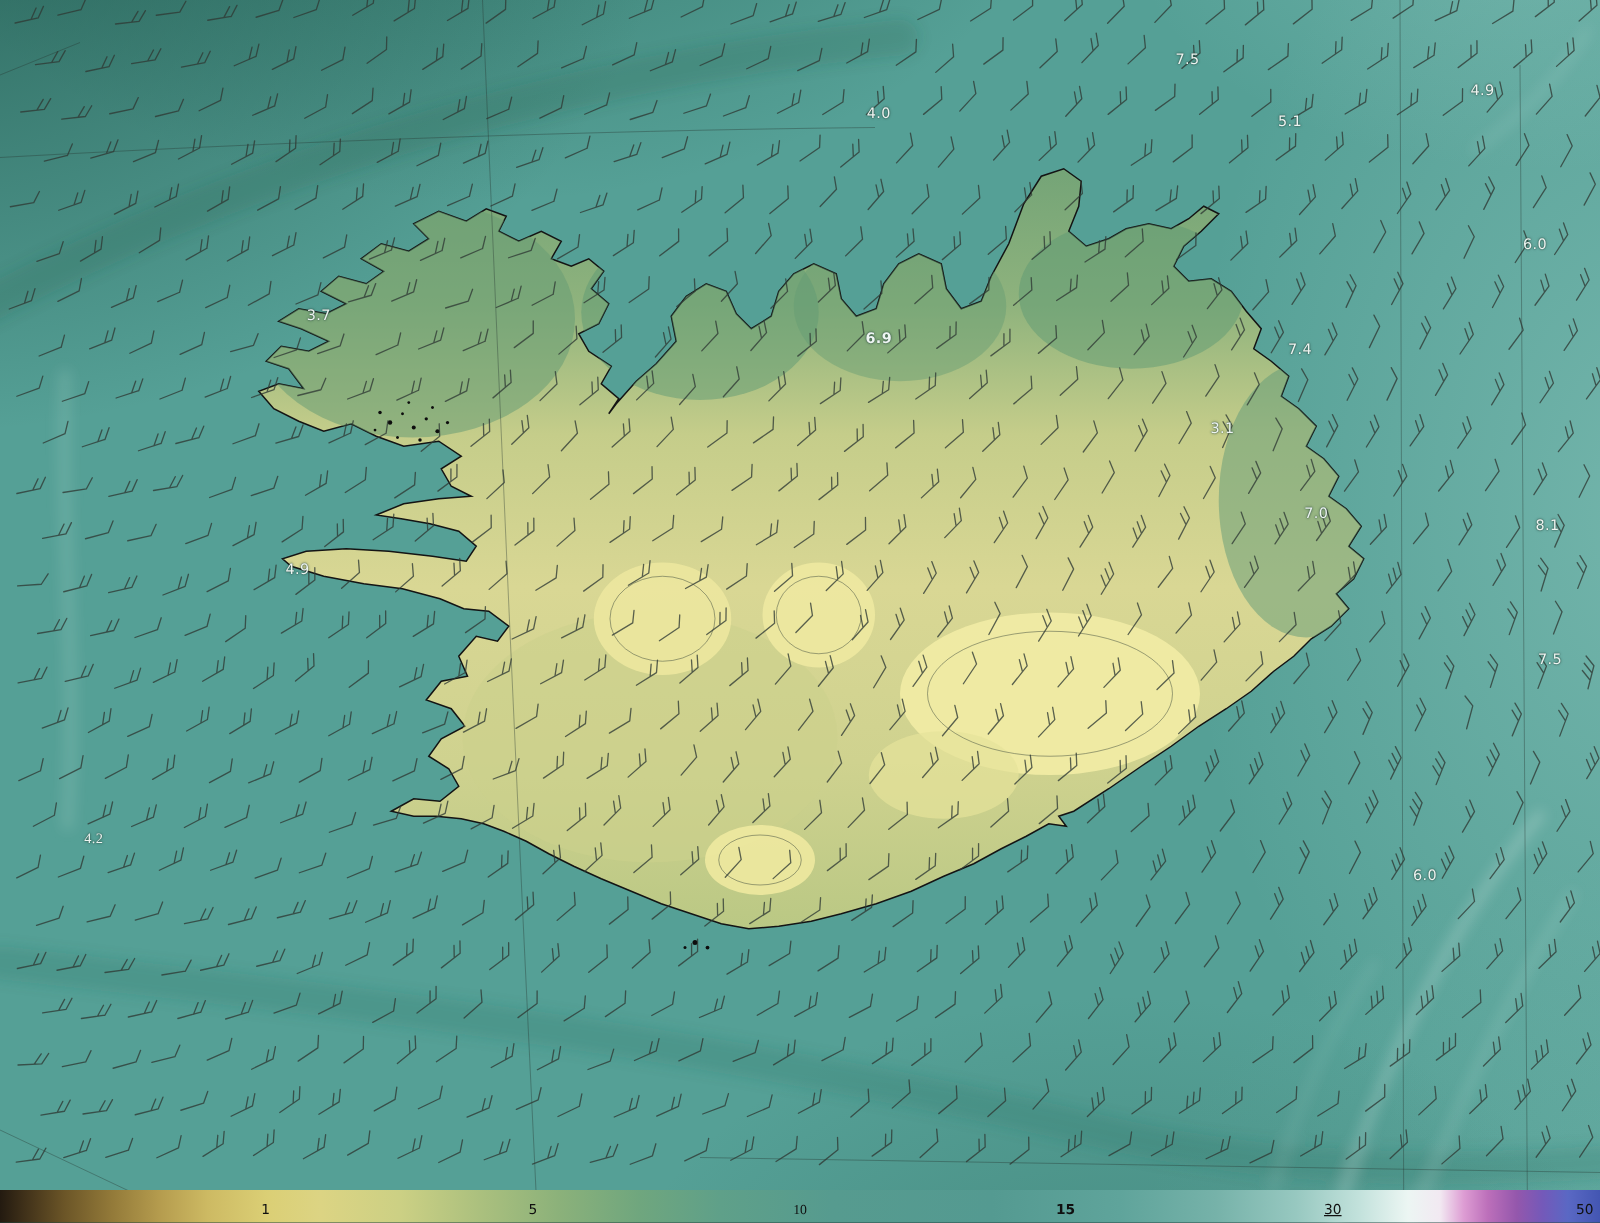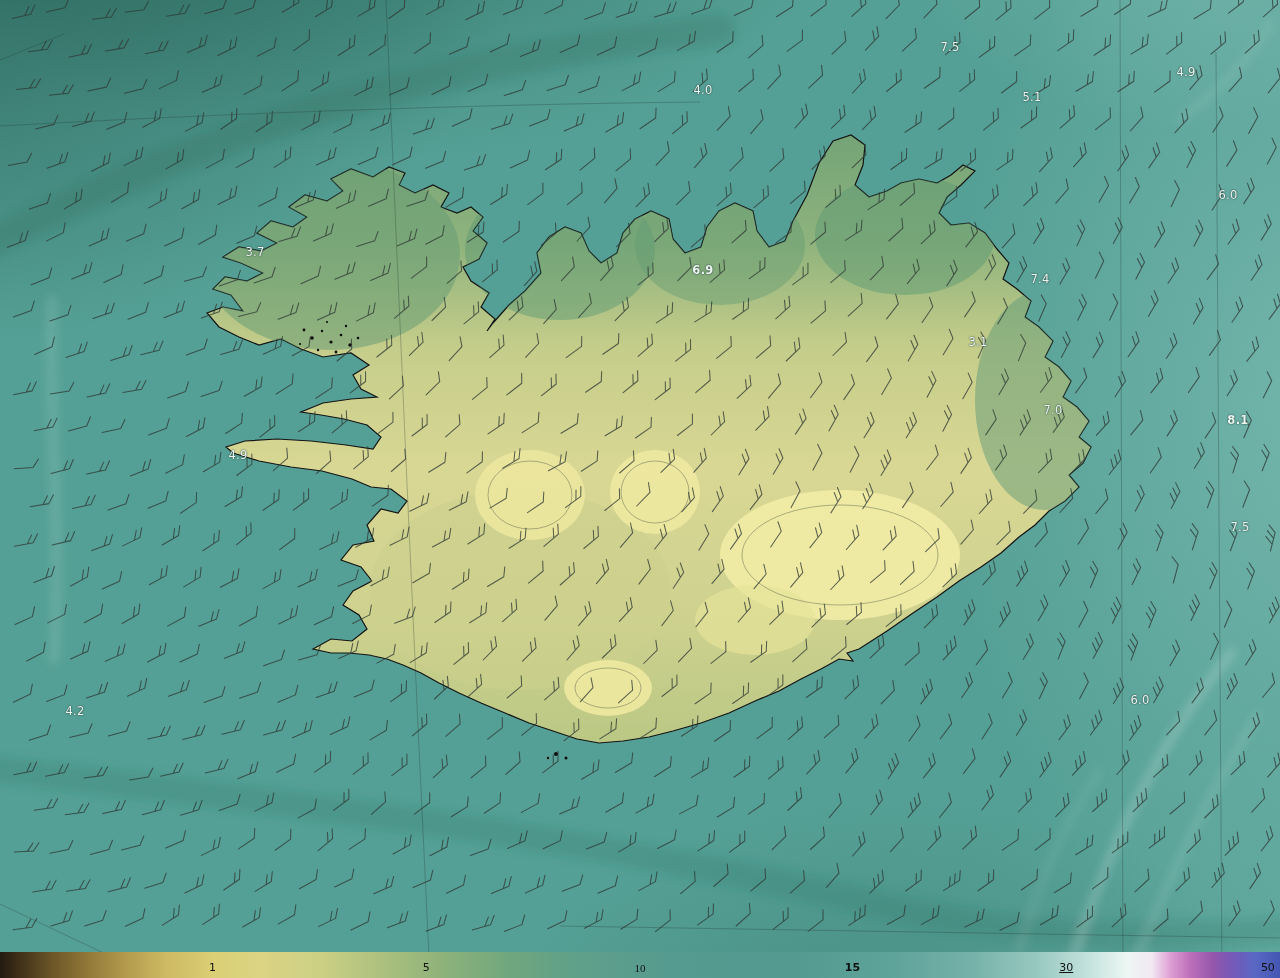--- a/index.html
+++ b/index.html
@@ -957,24 +957,24 @@
       <span class="contour-label" style="left: 950px; top: 47px;">7.5</span>
       <span class="contour-label" style="left: 1186px; top: 72px;">4.9</span>
       <span class="contour-label" style="left: 1032px; top: 97px;">5.1</span>
       <span class="contour-label" style="left: 703px; top: 90px;">4.0</span>
       <span class="contour-label" style="left: 1228px; top: 195px;">6.0</span>
       <span class="contour-label" style="left: 255px; top: 252px; text-align: right;">3.7</span>
       <span class="contour-label" style="left: 703px; top: 270px; font-weight: bold;">6.9</span>
       <span class="contour-label" style="left: 1040px; top: 279px;">7.4</span>
       <span class="contour-label" style="left: 978px; top: 314px; margin-top: 28px;">3.1</span>
       <span class="contour-label" style="left: 1053px; top: 410px;">7.0</span>
-      <span class="contour-label" style="left: 1238px; top: 420px; font-weight: bold;">8.1</span>
+      <span class="contour-label" style="left: 1238px; top: 420px;">8.1</span>
       <span class="contour-label" style="left: 1240px; top: 527px;">7.5</span>
       <span class="contour-label" style="left: 238px; top: 455px;">4.9</span>
-      <span class="contour-label" style="left: 75px; top: 711px;">4.2</span>
+      <span class="contour-label" style="left: 75px; top: 671px; font-family: Liberation Serif, serif;">4.2</span>
       <span class="contour-label" style="left: 1140px; top: 700px;">6.0</span>
     </div>
 
 
   <div class="colorbar">
     <div class="colorbar-grad" id="colorbar-grad" style="background: linear-gradient(90deg, rgb(35, 26, 16) 0%, rgb(63, 48, 25) 1.5%, rgb(107, 85, 39) 4%, rgb(147, 122, 57) 7%, rgb(181, 156, 78) 10%, rgb(205, 186, 99) 13%, rgb(219, 207, 117) 16.7%, rgb(220, 212, 131) 20%, rgb(204, 208, 132) 25%, rgb(171, 192, 126) 30%, rgb(139, 177, 122) 35%, rgb(111, 166, 126) 40%, rgb(95, 160, 137) 45%, rgb(86, 155, 143) 52%, rgb(84, 154, 145) 62%, rgb(95, 164, 155) 70%, rgb(118, 178, 169) 76%, rgb(151, 200, 192) 81%, rgb(195, 226, 220) 85%, rgb(236, 246, 243) 88%, rgb(242, 233, 242) 90%, rgb(221, 156, 211) 91.5%, rgb(188, 111, 186) 93%, rgb(148, 87, 172) 94.8%, rgb(116, 89, 185) 96.4%, rgb(90, 104, 196) 98%, rgb(67, 86, 178) 100%);"></div>
     <div id="colorbar-ticks">
         <span class="tick-label" style="left: 16.6%;">1</span>
         <span class="tick-label" style="left: 33.3%;">5</span>
         <span class="tick-label" style="left: 50%; font-family: Liberation Serif, serif;">10</span>

